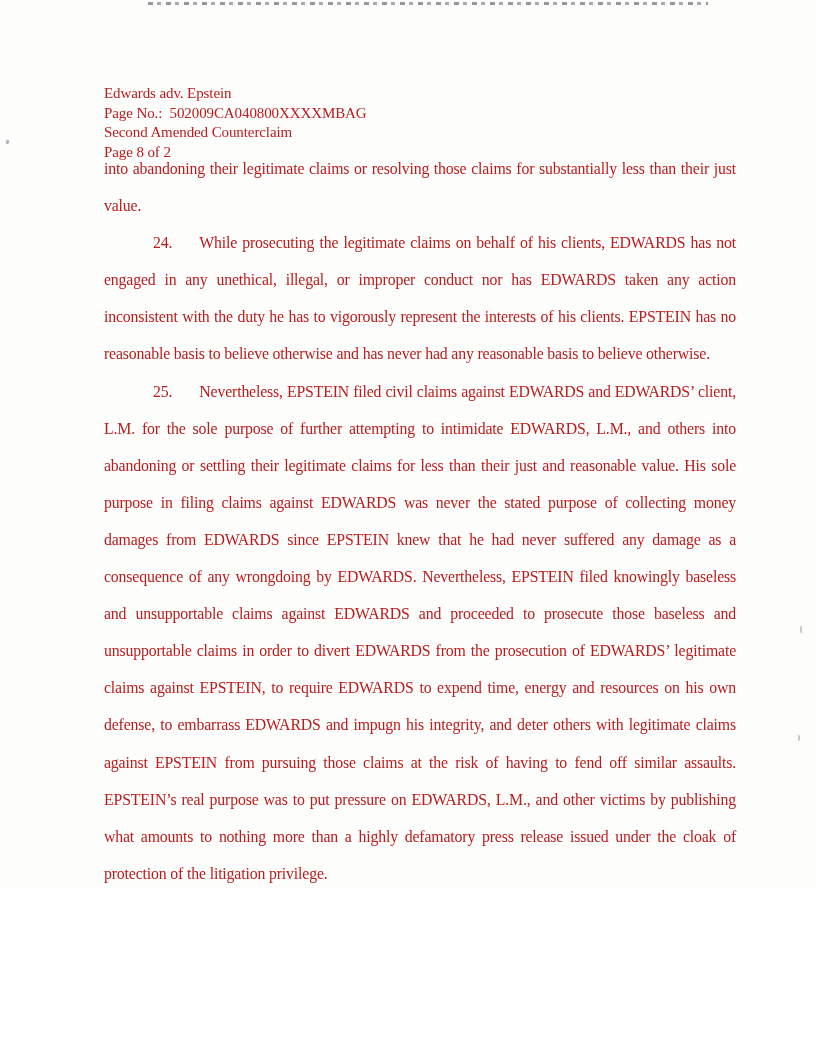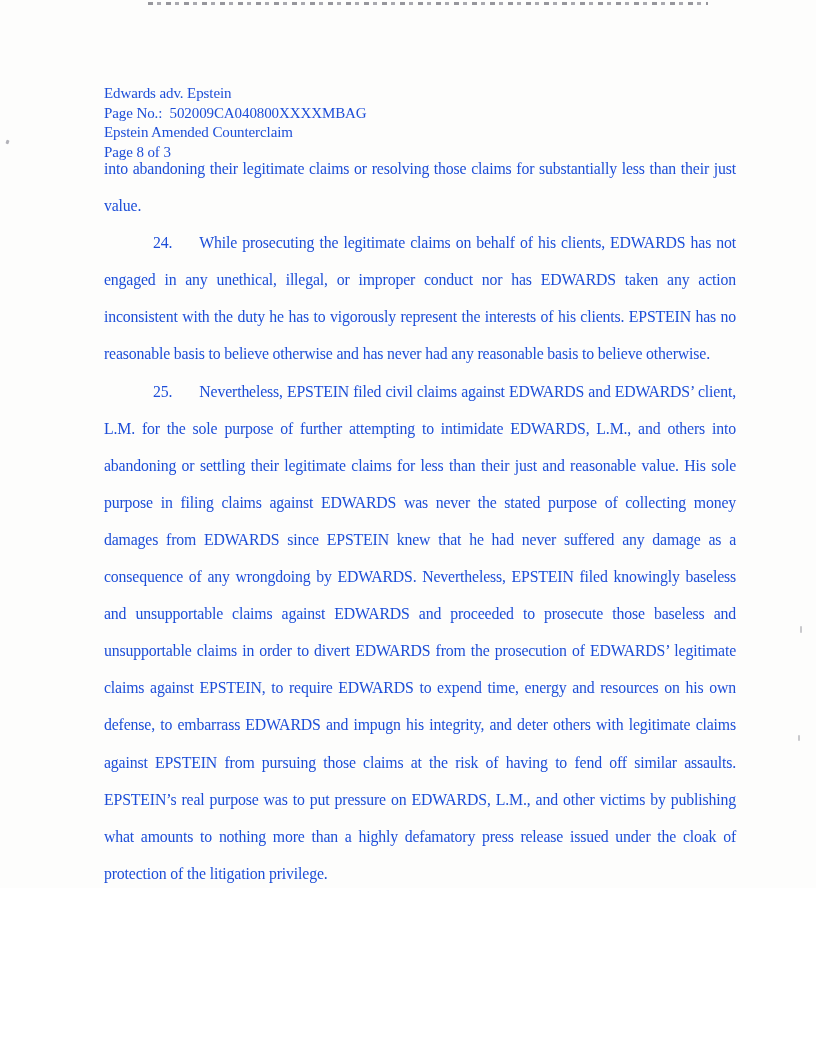--- a/index.html
+++ b/index.html
@@ -3,21 +3,21 @@
 <meta charset="utf-8">
 <style>
   html, body { margin: 0; padding: 0; background: #ffffff; }
   .page {
     position: relative;
     width: 816px;
     height: 888px;
     background: #fdfdfc;
     overflow: hidden;
     font-family: "Liberation Serif", "DejaVu Serif", serif;
-    color: #1d4ed8;
+    color: #b91c1c;
   }
   
   .top-dashes {
     position: absolute;
     left: 148px;
     top: 2px;
     width: 560px;
     height: 3px;
     background: repeating-linear-gradient(90deg,
       #84848b 0px, #84848b 5px,
@@ -69,22 +69,22 @@
 </head>
 <body>
 
 <div class="page">
 
   <div class="top-dashes"></div>
 
   <div class="caption">
     <div>Edwards adv. Epstein</div>
     <div class="pre">Page No.:  502009CA040800XXXXMBAG</div>
-    <div>Epstein Amended Counterclaim</div>
-    <div>Page 8 of 3</div>
+    <div>Second Amended Counterclaim</div>
+    <div>Page 8 of 2</div>
   </div>
 
   <div class="doc-body">
     <p class="para">
       <span>into abandoning their legitimate claims or resolving those claims for substantially less than their just value.</span>
     </p>
     <p class="para numbered">
       <span class="pnum">24.</span><span>While prosecuting the legitimate claims on behalf of his clients, EDWARDS has not engaged in any unethical, illegal, or improper conduct nor has EDWARDS taken any action inconsistent with the duty he has to vigorously represent the interests of his clients.  EPSTEIN has no reasonable basis to believe otherwise and has never had any reasonable basis to believe otherwise.</span>
     </p>
     <p class="para numbered">

